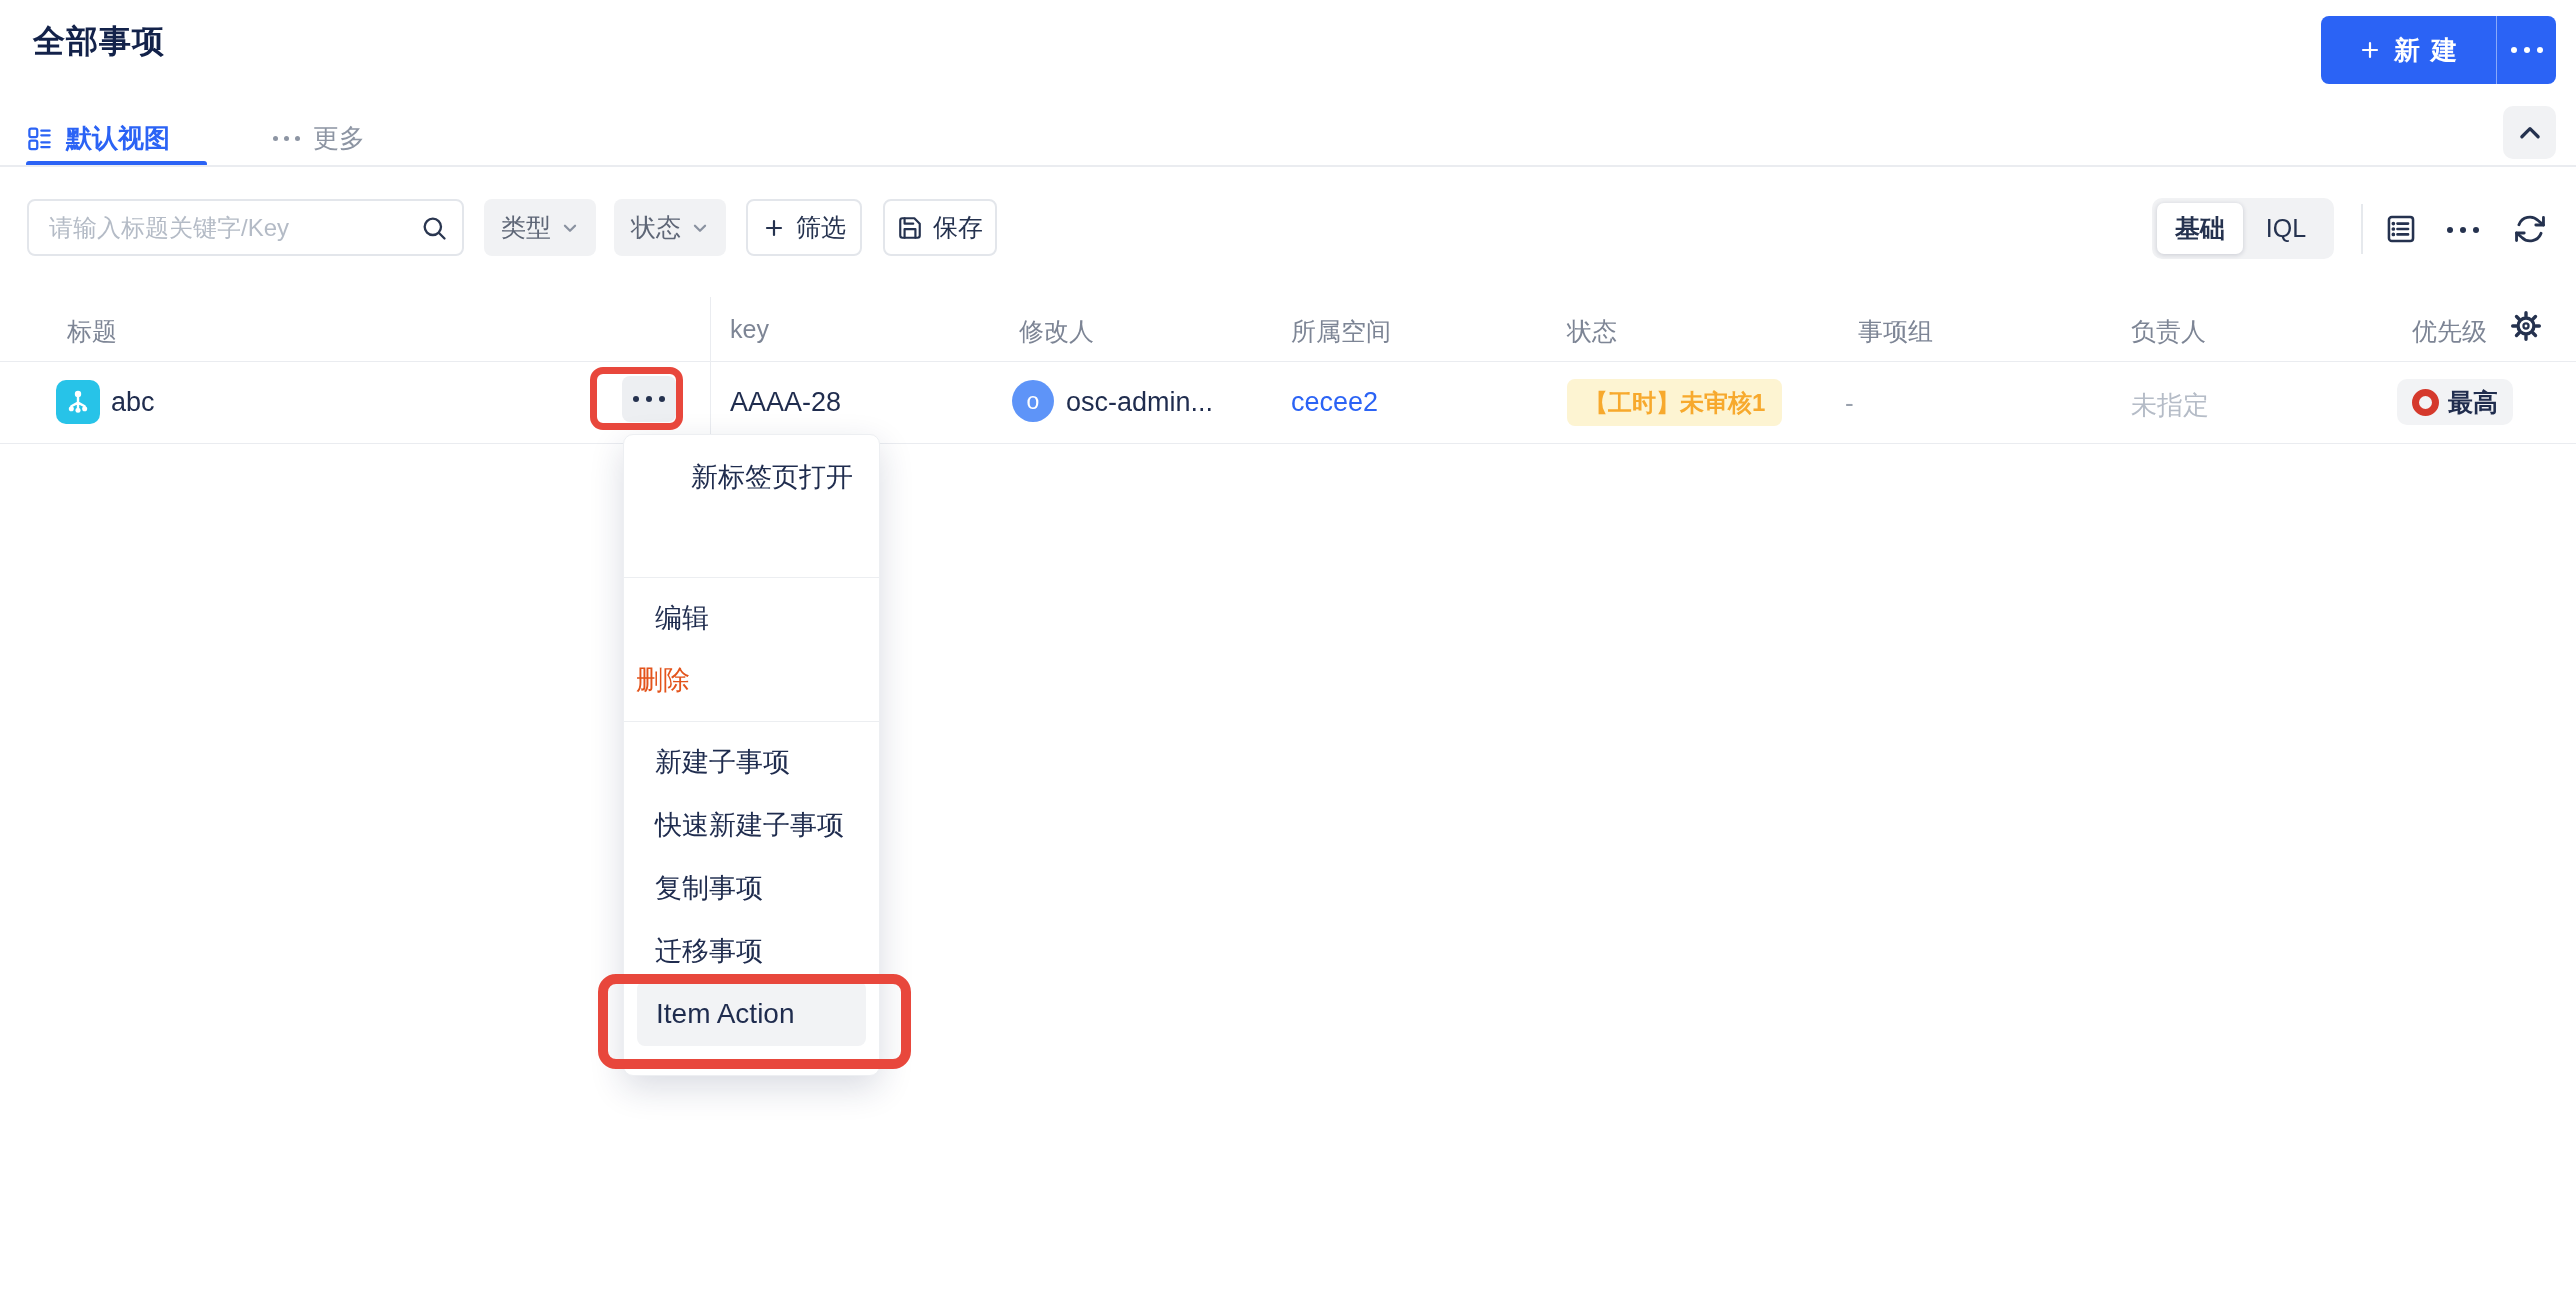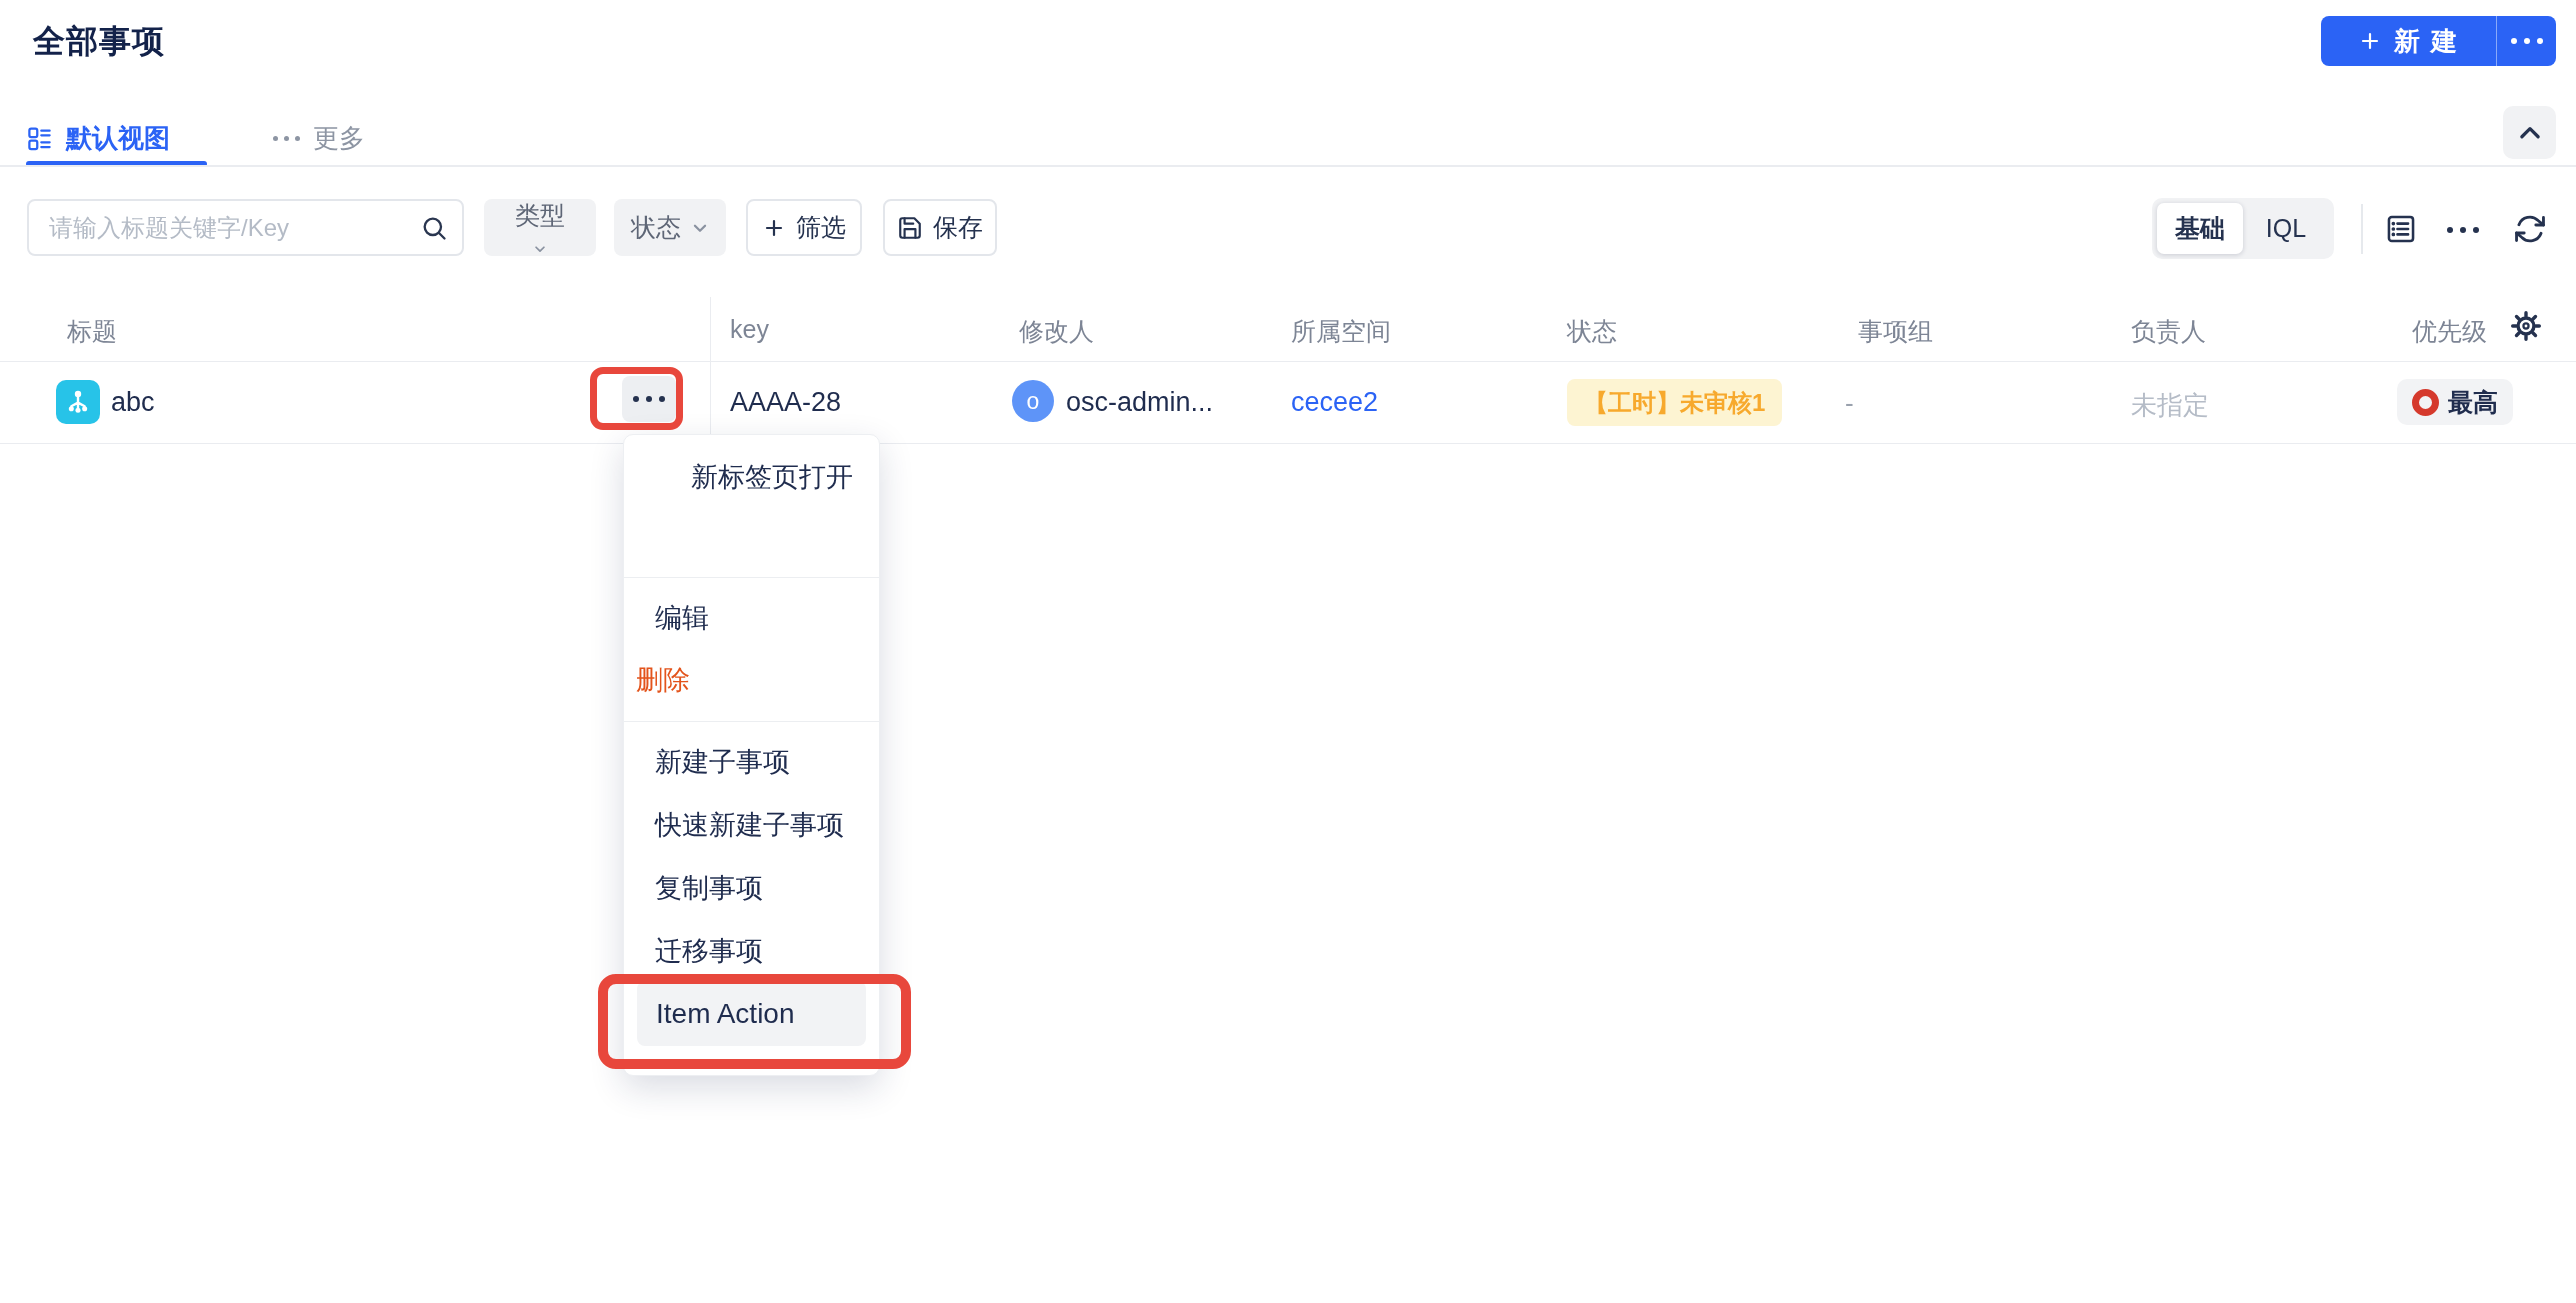--- a/index.html
+++ b/index.html
@@ -2,39 +2,39 @@
 <html><head>
 <meta charset="utf-8">
 <style>
   html,body{margin:0;padding:0;overflow:hidden;}
   body{font-family:"Liberation Sans","DejaVu Sans",sans-serif;color:#1f2c4e;background:#fff;}
   .screen{position:relative;width:2576px;height:1304px;background:#ffffff;overflow:hidden;}
   .abs{position:absolute;}
 
   
   #pageTitle{left:33px;top:20px;font-size:32px;font-weight:700;color:#13224a;letter-spacing:1px;}
-  #newBtn{left:2321px;top:16px;width:235px;height:50px;background:#2b63f5;border-radius:8px;display:flex;align-items:stretch;color:#fff;cursor:pointer;}
+  #newBtn{left:2321px;top:16px;width:235px;height:68px;background:#2b63f5;border-radius:8px;display:flex;align-items:stretch;color:#fff;cursor:pointer;}
   #newBtnMain{flex:1;display:flex;align-items:center;justify-content:center;gap:12px;font-size:26px;font-weight:600;letter-spacing:2px;}
   .newDivider{width:1px;background:rgba(255,255,255,.45);}
   #newBtnMore{width:59px;display:flex;align-items:center;justify-content:center;}
 
   
   #tabsBorder{left:0;top:165px;width:2576px;height:2px;background:#eaecf0;}
   #tabDefault{left:26px;top:115px;height:46px;display:flex;align-items:center;gap:13px;color:#2b63f5;font-size:26px;font-weight:600;cursor:pointer;}
   #tabUnderline{left:26px;top:161px;width:181px;height:6px;background:#2b63f5;border-radius:3px;}
   #tabMore{left:273px;top:115px;height:46px;display:flex;align-items:center;gap:13px;color:#8d95a3;font-size:26px;cursor:pointer;}
   #collapseBtn{left:2503px;top:106px;width:53px;height:53px;background:#f1f2f4;border-radius:10px;display:flex;align-items:center;justify-content:center;color:#25324f;cursor:pointer;border:none;}
 
   
   #searchBox{left:27px;top:199px;width:437px;height:57px;border:2px solid #e3e6eb;border-radius:8px;box-sizing:border-box;background:#fff;}
   #searchInput{position:absolute;inset:0;border:0;outline:0;background:transparent;padding:0 61px 0 20px;font-size:24px;color:#1f2c4e;font-family:inherit;}
   #searchInput::placeholder{color:#b4bbc6;}
   #searchIcon{position:absolute;right:14px;top:13px;color:#2a3650;}
   .pill{position:absolute;top:199px;height:57px;background:#f1f2f4;border-radius:8px;display:flex;align-items:center;justify-content:center;gap:10px;font-size:25px;color:#5e6676;cursor:pointer;box-sizing:border-box;}
-  #typePill{left:484px;width:112px;flex-direction:column;}
+  #typePill{left:484px;width:112px;}
   #statusPill{left:614px;width:112px;}
   .btnOutline{position:absolute;top:199px;height:57px;background:#fff;border:2px solid #e3e6eb;border-radius:8px;display:flex;align-items:center;justify-content:center;gap:10px;font-size:25px;color:#25324f;box-sizing:border-box;cursor:pointer;}
   #filterBtn{left:746px;width:116px;}
   #saveBtn{left:883px;width:114px;}
   #segmented{left:2152px;top:198px;width:182px;height:61px;background:#f1f2f4;border-radius:10px;display:flex;padding:5px;box-sizing:border-box;}
   .seg{flex:1;display:flex;align-items:center;justify-content:center;font-size:25px;color:#25324f;border-radius:7px;cursor:pointer;}
   .seg.active{background:#fff;font-weight:700;box-shadow:0 1px 5px rgba(20,30,60,.18);}
   #toolDivider{left:2361px;top:204px;width:2px;height:50px;background:#e6e9ed;}
   .toolIcon{position:absolute;color:#25324f;cursor:pointer;display:flex;align-items:center;justify-content:center;}
   #detailIcon{left:2384px;top:212px;}

